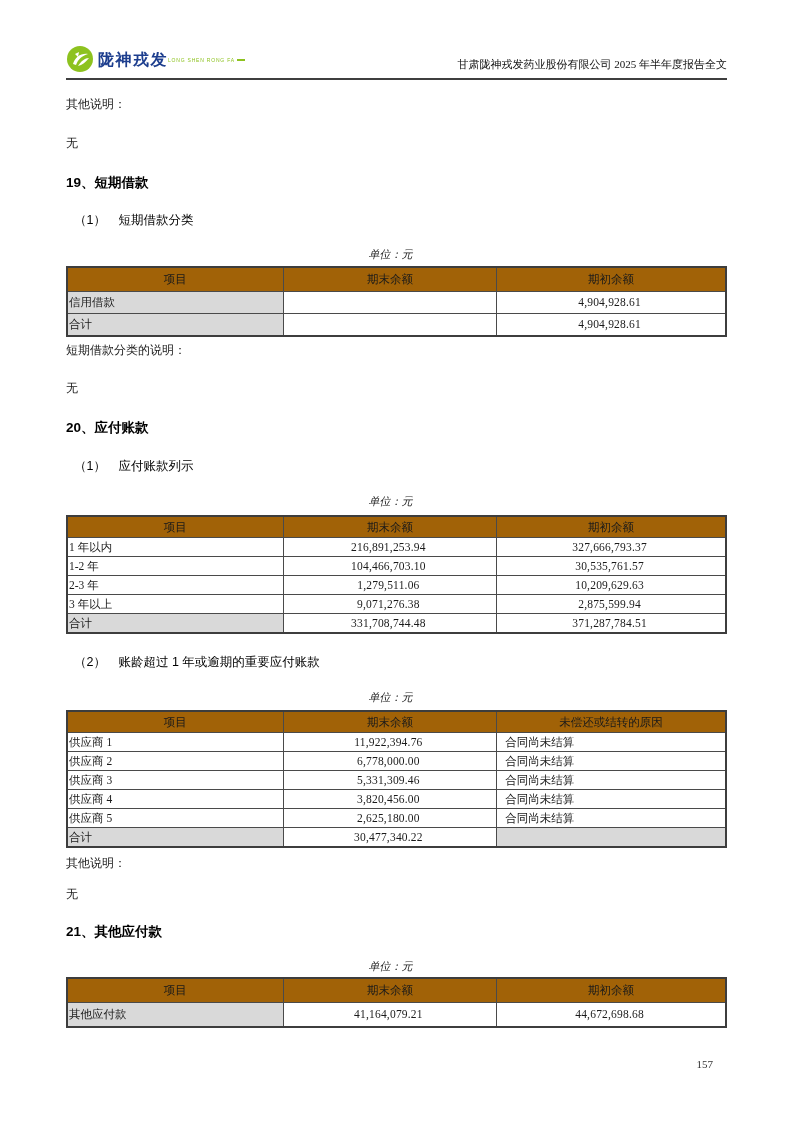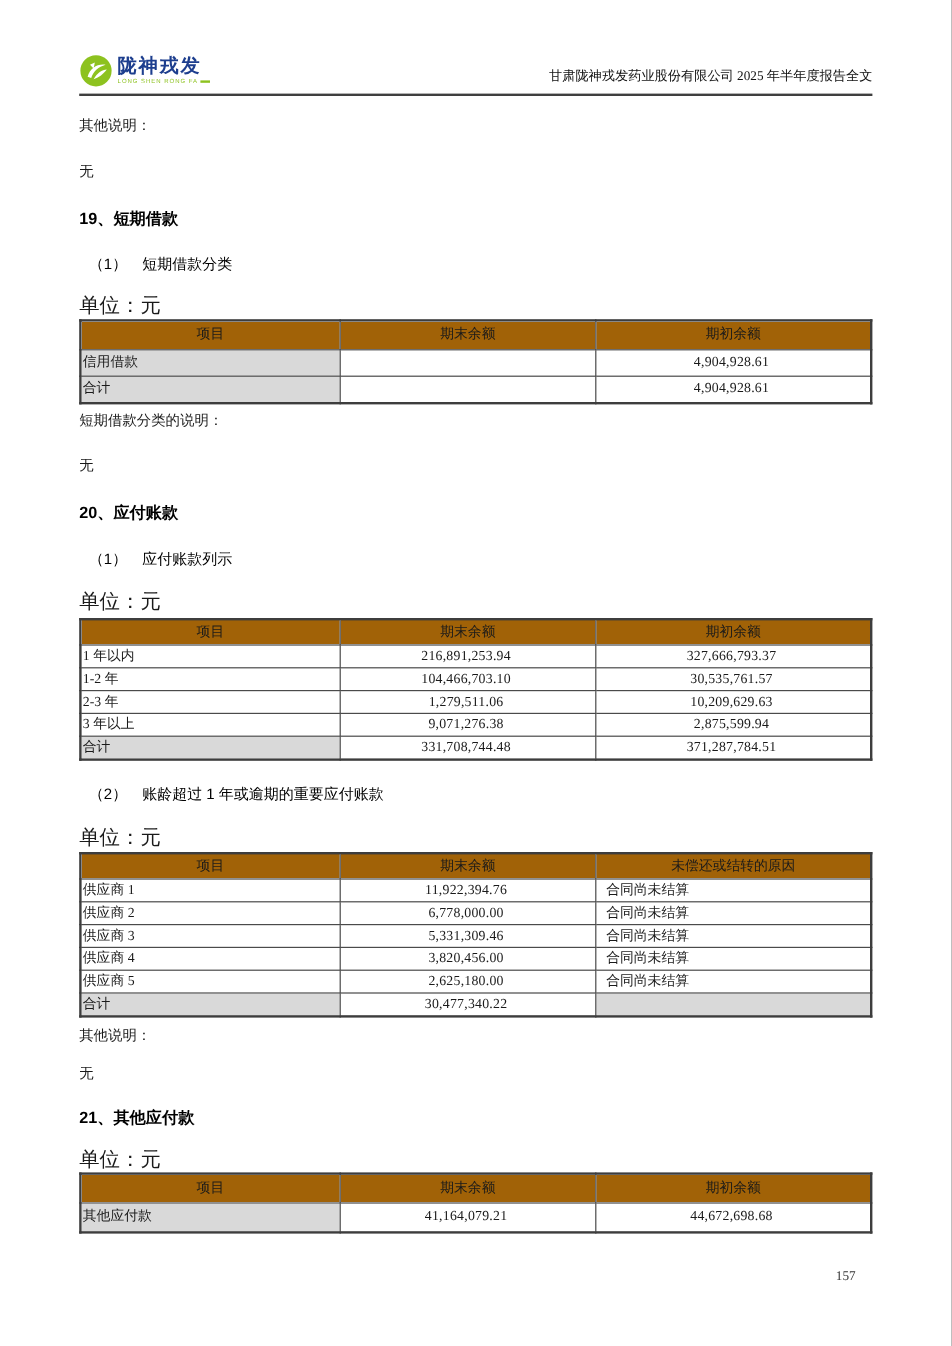--- a/index.html
+++ b/index.html
@@ -6,35 +6,35 @@
   html,body { background:#888; }
   .page {
     width:793px; height:1122px; margin:0 auto; background:#ffffff;
     padding:45px 66px 0 66px; position:relative; overflow:hidden;
     font-family:"Liberation Serif","DejaVu Serif",serif; color:#1a1a1a;
   }
   
   .hdr { display:flex; justify-content:space-between; align-items:flex-end;
          padding-bottom:5px; border-bottom:2.5px solid #3f3f3f; height:35px; }
   .logo { display:flex; align-items:center; gap:4px; }
-  .logo-txt { display:flex; flex-direction:column; }
+  .logo-txt { display:flex; flex-direction:row; }
   .logo-cn { font-family:"Liberation Sans",sans-serif; font-weight:bold;
              font-size:16px; line-height:17px; color:#1d3e8e; letter-spacing:1.5px; }
   .logo-en-row { display:flex; align-items:center; gap:2px; margin-top:1px; }
   .logo-en { font-family:"Liberation Sans",sans-serif; font-size:5px; line-height:6px;
              color:#8dc21f; letter-spacing:0.8px; white-space:nowrap; }
   .logo-line { flex:1; height:2px; background:#8dc21f; min-width:8px; }
   .doc-title { font-size:11px; line-height:14px; color:#111; padding-bottom:2px; }
   
   .body-p { font-size:12px; line-height:15px; }
   .h2 { font-family:Liberation Sans, sans-serif; font-weight:bold;
         font-size:13.5px; line-height:18px; color:#000; }
   .h3 { font-family:"Liberation Sans",sans-serif; font-weight:normal;
         font-size:12.5px; line-height:16px; color:#000; white-space:pre-wrap; }
-  .unit { font-size:17px; line-height:15px; text-align:left; padding-right:12px; }
+  .unit { font-size:11px; line-height:15px; text-align:center; padding-right:12px;font-style:italic; }
   
   table.tbl { width:100%; border-collapse:collapse; border:2px solid #3d3d3d; table-layout:fixed; }
   .tbl th, .tbl td { border:1px solid #4a4a4a; font-size:11.5px; line-height:15px;
                      font-weight:normal; overflow:hidden; }
   .tbl th { background:#a16207; text-align:center; padding:4px 4px; }
   .tbl td { padding:3px 6px; background:#ffffff; }
   .tbl td.num { text-align:center; padding-right:9px; letter-spacing:0.2px; }
   .tbl td.txt { text-align:left; padding-left:8px; }
   .tbl td.item { text-align:left; padding-left:1px;font-family:Liberation Serif, serif; }
   .tbl td.gray { background:#d9d9d9; }

